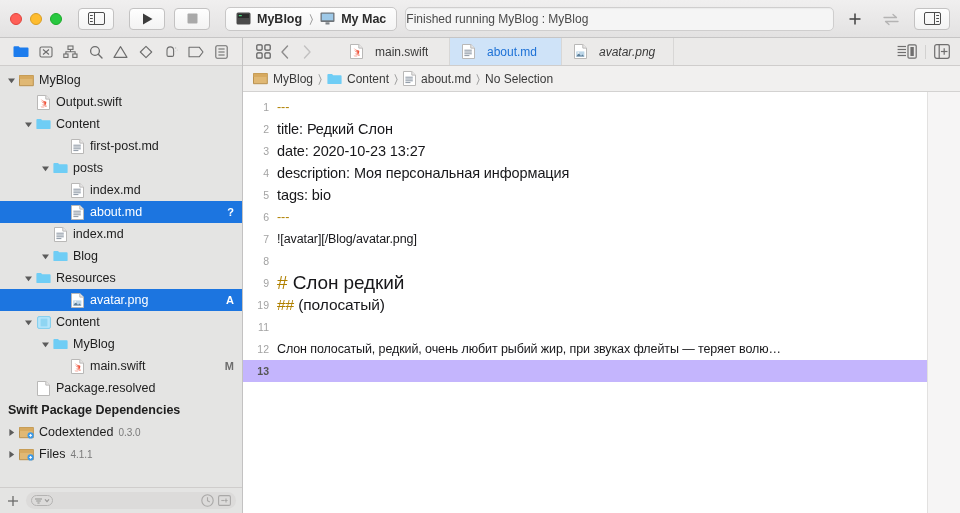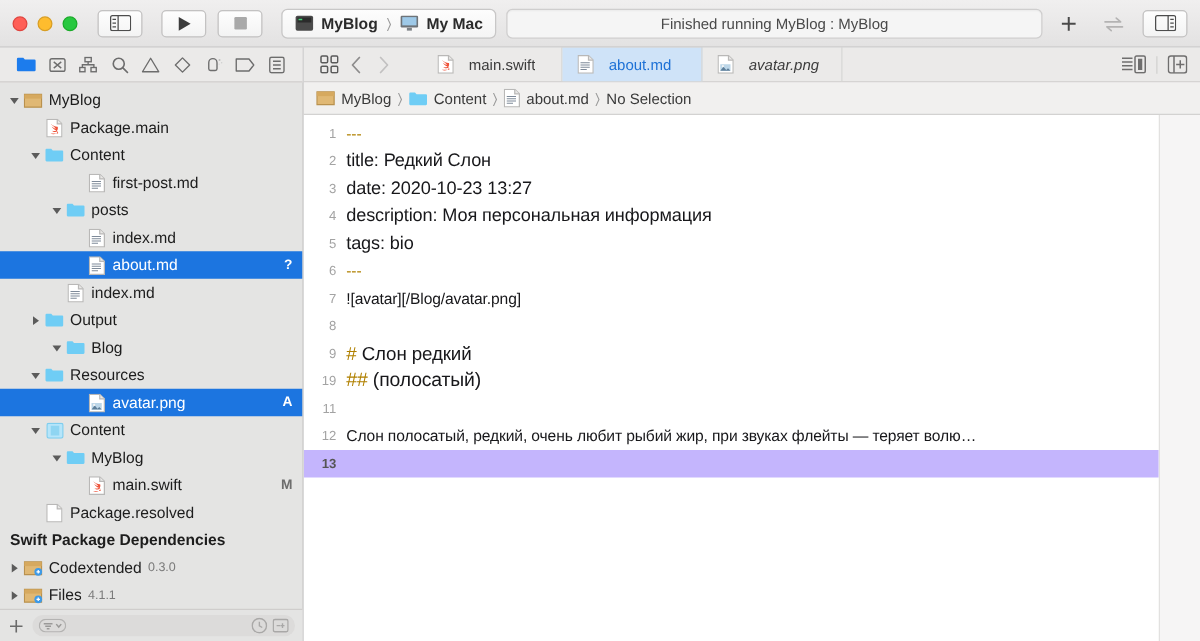--- a/index.html
+++ b/index.html
@@ -40,21 +40,21 @@
     height:24px; display:flex;align-items:center; gap:6px;
     padding:0 10px; background:linear-gradient(#fdfdfd,#f4f4f4);
     border:1px solid #c8c7c7;border-radius:5px; margin-right:8px;
     font-size:12.5px; font-weight:bold; color:#2b2b2b;
   }
   .chev{color:#999; font-weight:normal; font-size:12px; padding:0 1px;}
 
   .status{
     flex:1; height:24px; margin-right:8px;
     background:#f5f5f5; border:1px solid #cfcece; border-radius:5px;
-    display:flex;align-items:center;justify-content:center;
+    display:flex;align-items:center;
     font-size:12px;color:#4a4a4a;
     box-shadow: inset 0 1px 1px rgba(0,0,0,0.04);
   }
   .rbtns{display:flex;align-items:center;gap:10px;}
   .plain-ic{width:26px;height:22px;display:flex;align-items:center;justify-content:center;}
 
   
   .body{ flex:1; display:flex; min-height:0; }
 
   
@@ -141,21 +141,21 @@
     font-family:"Liberation Sans", sans-serif;
     font-size:10.5px;color:#a3a3a3;
   }
   .cline.cur .gut{ color:#555; }
   .ctext{
     font-family:"Liberation Sans", sans-serif;
     font-size:14.5px; color:#17171a; white-space:pre;
     letter-spacing:-0.1px;
   }
   .ctext.small{ font-size:12.5px; }
-  .ctext.h1{ font-size:15px; }
+  .ctext.h1{ font-size:19px; }
   .ctext.h2{ font-size:15.5px; }
   .ctext.body{ font-size:12.5px; }
   .mk{ color:#b08000; }
   .rail{ width:1px; background:#e2e1e0; }
   .inspector{ width:32px;min-width:32px; background:#f6f5f5; }
 
   
   svg{display:block;}
 </style>
 </head>
@@ -332,21 +332,21 @@
           <div class="row">
             <span style="width:22px;min-width:22px"></span>
             <span class="disc"></span>
             <span class="ficon">
               <svg width="13" height="15" viewBox="0 0 13 15">
                 <path d="M0.5 0.5 h8.3 l3.7 3.6 v10.4 h-12 z" fill="#ffffff" stroke="#b9b8b7"></path>
                 <path d="M8.8 0.5 v3.6 h3.7" fill="#e9e8e7" stroke="#b9b8b7"></path>
                 <path d="M3.4 11.8 c2.6 1.3 5.6 0.1 5.9-2.1 c-1.5 1.3-3.6 1-4.8-0.2 c1.4 0.6 2.8 0.3 3.6-0.4 c-1.8-0.4-3-1.7-3.8-3 c1.1 1 2.4 1.6 3.4 1.8 C6.4 6.4 4.6 5.3 3.5 4 c1.9 1.6 4.2 2.6 5.6 2.4 c0.5 1 0.1 2.6-0.6 3.4 c0.9 0.6 1.2 1.5 0.9 2 z" fill="#ef5138"></path>
               </svg>
             </span>
-            <span class="lbl">Package.main</span>
+            <span class="lbl">Output.swift</span>
             <span class="badge"></span>
           </div>
           <div class="row">
             <span style="width:22px;min-width:22px"></span>
             <span class="disc">
               <svg width="9" height="9" viewBox="0 0 9 9">
                 <polygon points="1,2.4 8,2.4 4.5,7.2" fill="#5b5b5b"></polygon>
               </svg>
             </span>
             <span class="ficon">
@@ -435,35 +435,20 @@
                 <path d="M8.8 0.5 v3.6 h3.7" fill="#e9e8e7" stroke="#b9b8b7"></path>
                 <g stroke="#7e8a99" stroke-width="0.9">
                   <line x1="2.4" y1="6.2" x2="9.8" y2="6.2"></line>
                   <line x1="2.4" y1="8" x2="9.8" y2="8"></line>
                   <line x1="2.4" y1="9.8" x2="9.8" y2="9.8"></line>
                   <line x1="2.4" y1="11.6" x2="7.4" y2="11.6"></line>
                 </g>
               </svg>
             </span>
             <span class="lbl">index.md</span>
-            <span class="badge"></span>
-          </div>
-          <div class="row">
-            <span style="width:22px;min-width:22px"></span>
-            <span class="disc">
-              <svg width="9" height="9" viewBox="0 0 9 9">
-                <polygon points="2.4,1 7.2,4.5 2.4,8" fill="#5b5b5b"></polygon>
-              </svg>
-            </span>
-            <span class="ficon">
-              <svg width="15" height="12" viewBox="0 0 15 12">
-                <path d="M0.4 1.9 a0.9 0.9 0 0 1 0.9-0.9 H5 l1.2 1.3 H13.7 a0.9 0.9 0 0 1 0.9 0.9 V10.2 a0.9 0.9 0 0 1 -0.9 0.9 H1.3 a0.9 0.9 0 0 1 -0.9 -0.9 Z" fill="#6fcdf5"></path>
-              </svg>
-            </span>
-            <span class="lbl">Output</span>
             <span class="badge"></span>
           </div>
           <div class="row">
             <span style="width:39px;min-width:39px"></span>
             <span class="disc">
               <svg width="9" height="9" viewBox="0 0 9 9">
                 <polygon points="1,2.4 8,2.4 4.5,7.2" fill="#5b5b5b"></polygon>
               </svg>
             </span>
             <span class="ficon">

